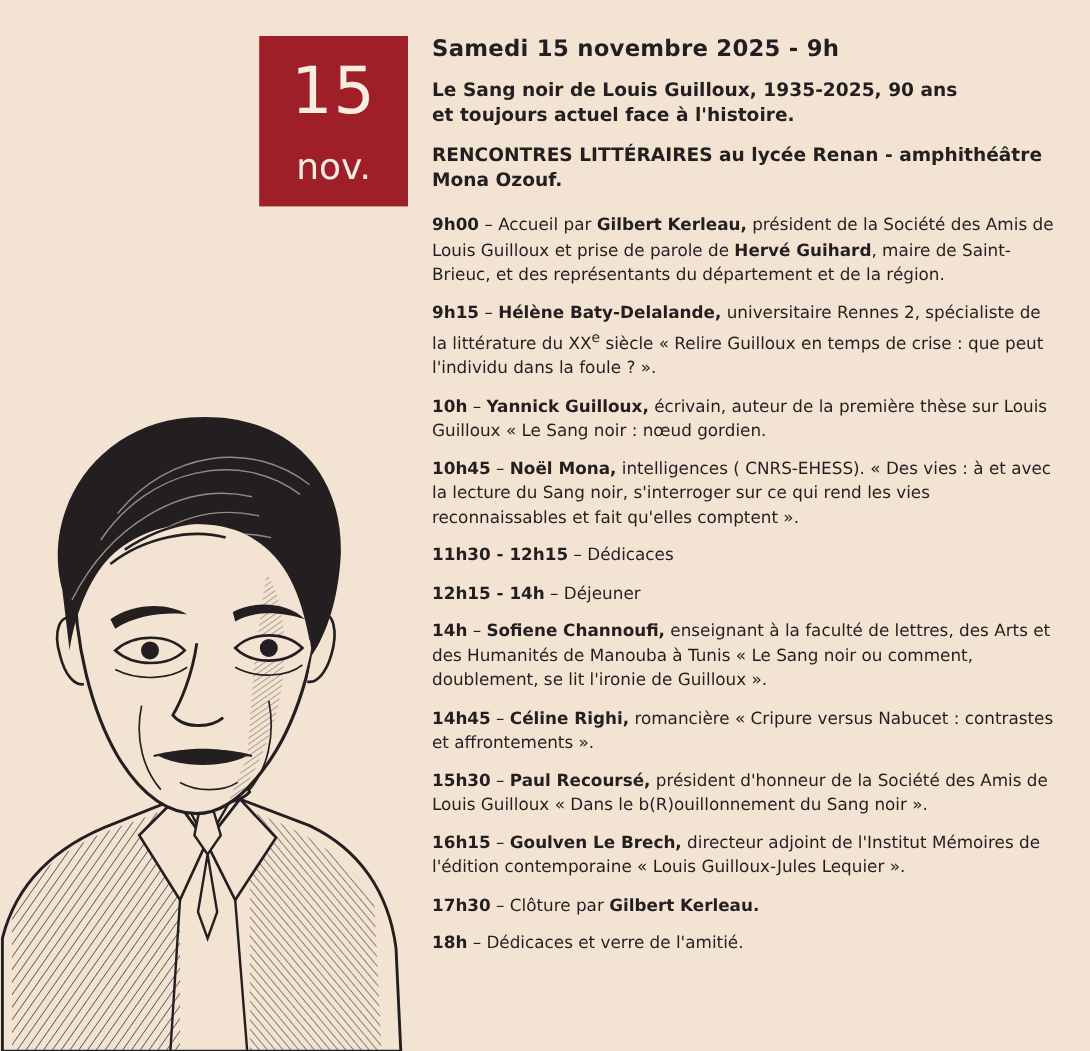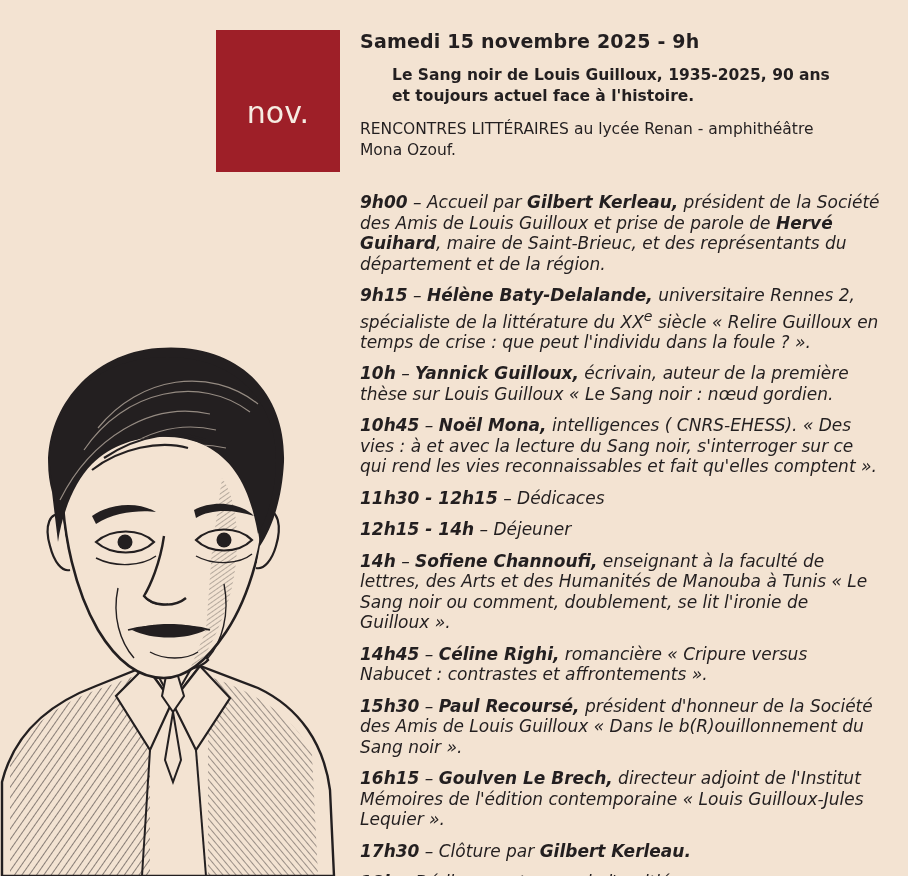--- a/index.html
+++ b/index.html
@@ -80,36 +80,34 @@
     font-size: 19px;
     font-weight: bold;
     letter-spacing: 0.2px;
     margin-bottom: 13px;
   }
   .line-title {
     font-size: 15.5px;
     font-weight: bold;
     line-height: 21px;
     margin-bottom: 12px;
-    margin-left: 32px;
   }
   .line-venue {
     font-size: 15.5px;
-    font-weight: normal;
+    font-weight: bold;
     line-height: 21px;
-    margin-bottom: 31px;
+    margin-bottom: 17px;
   }
 
   .program { }
 
   .entry {
-    font-size: 17px;
+    font-size: 14px;
     line-height: 20.5px;
     margin-bottom: 11px;
-    font-style: italic;
   }
   .entry .t { font-weight: bold; }
   .entry .n { font-weight: bold; }
   .entry .rest { font-weight: normal; }
 </style>
 </head>
 <body>
 
 <div id="poster">
 
@@ -208,20 +206,21 @@
       <path d="M132 300 C152 292 186 292 206 300 C186 310 152 310 132 300 Z" fill="#231f20"></path>
       <path d="M128 300 C152 294 188 294 210 300" fill="none" stroke="#231f20" stroke-width="1.8"></path>
 
       <path d="M118 258 C112 286 120 312 134 328" fill="none" stroke="#231f20" stroke-width="1.4"></path>
       <path d="M224 254 C230 284 222 312 208 328" fill="none" stroke="#231f20" stroke-width="1.4"></path>
       <path d="M150 322 C164 330 186 330 198 322" fill="none" stroke="#231f20" stroke-width="1.4"></path>
     </svg>
   </div>
 
   <div class="date-badge">
+    <div class="date-day">15</div>
     <div class="date-month">nov.</div>
   </div>
 
   <div class="content">
     <div class="head-block">
       <div class="line-date">Samedi 15 novembre 2025 - 9h</div>
       <div class="line-title">
         <span>Le Sang noir de Louis Guilloux, 1935-2025, 90 ans</span><br>
         <span>et toujours actuel face à l'histoire.</span>
       </div>

